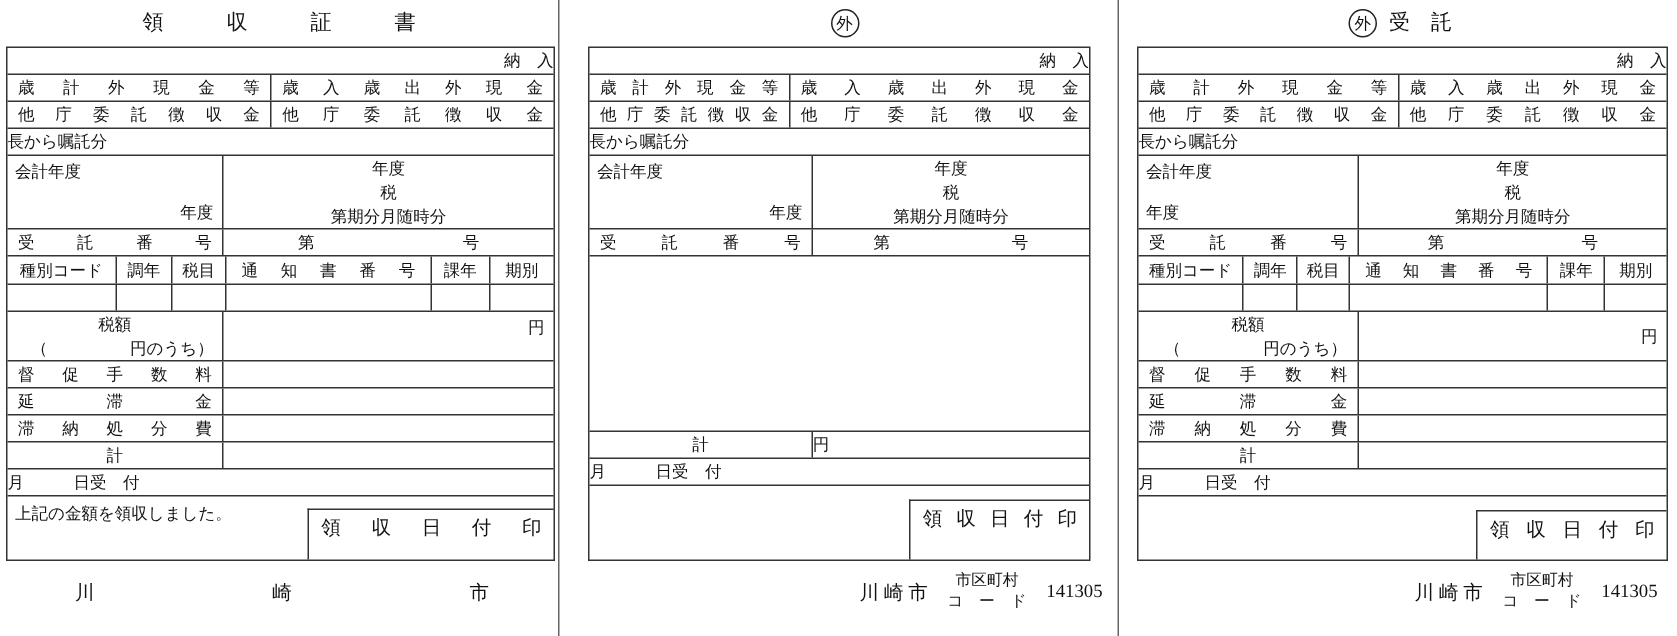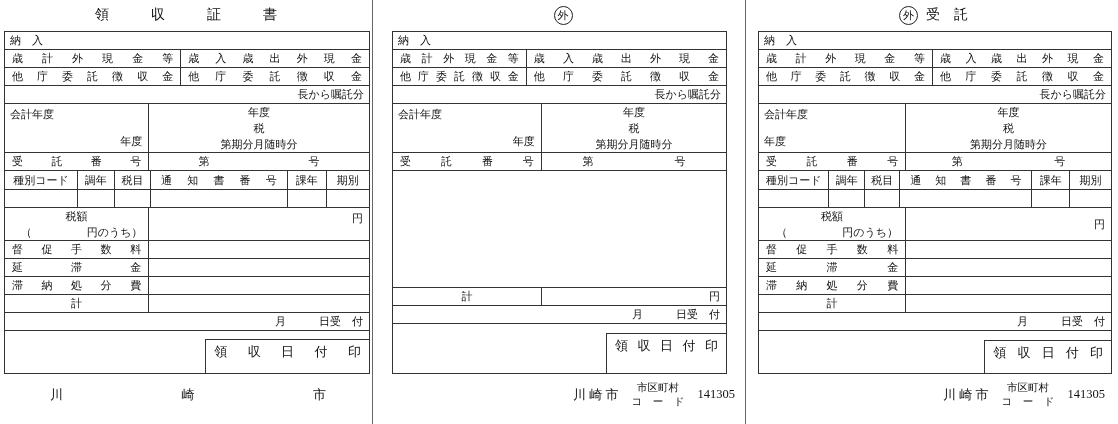--- a/index.html
+++ b/index.html
@@ -15,21 +15,21 @@
   .tbl{position:absolute;top:31px;border:1px solid #333;background:#fff;}
   #p1 .tbl{left:4px;width:364px;}
   #p2 .tbl{left:18px;width:333px;}
   #p3 .tbl{left:12px;width:352px;}
   .row{display:flex;border-bottom:1px solid #333;box-sizing:border-box;width:100%;}
   .row.last{border-bottom:none;}
   .h18{height:18px}.h19{height:19px}.h33{height:33px}.h42{height:42px}.h49{height:49px}.h117{height:117px}
   .c{border-right:1px solid #333;box-sizing:border-box;overflow:hidden;display:flex;align-items:center;font-size:11px;white-space:nowrap;}
   .c:last-child{border-right:none;}
   .w100{width:100%}
-  .lt{justify-content:flex-start}.ctr{justify-content:center}.rt{justify-content:flex-end}
+  .lt{justify-content:flex-end}.ctr{justify-content:center}.rt{justify-content:flex-start}
   .pl4{padding-left:5px}.pr5{padding-right:5px}.pr6{padding-right:6px}
   .sp{display:block;width:100%;text-align:justify;text-align-last:justify;padding:0 7px;box-sizing:border-box;}
   .sp10{padding:0 10px}
   
   .eA{width:48.4%}.eB{width:40.2%}.eC{width:49.4%}
   .dA{width:39.6%}.dB{width:44.7%}.dC{width:41.8%}
   .k1{width:20%}.k2{width:10.2%}.k3{width:9.9%}.k4{width:37.6%}.k5{width:10.7%}.k6{width:11.6%}
   
   .fisL{position:relative;display:block;font-family:Liberation Mono, monospace;}
   .fisL .tl{position:absolute;top:3px;left:5px;font-size:11px;}
@@ -188,20 +188,21 @@
             <span>計</span>
           </div>
         <div class="c" style="flex:1"></div>
       </div>
       <div class="row h18">
         <div class="c w100 rt">
             <span class="pr6">月　　　日受　付</span>
           </div>
       </div>
       <div class="row h42 last bsec">
+        <span class="note">上記の金額を領収しました。</span>
         <div class="stamp">
           <span class="sp">領 収 日 付 印</span>
         </div>
       </div>
     </div>
     <div class="foot1">
       <span>川</span>
       <span>崎</span>
       <span>市</span>
     </div>

